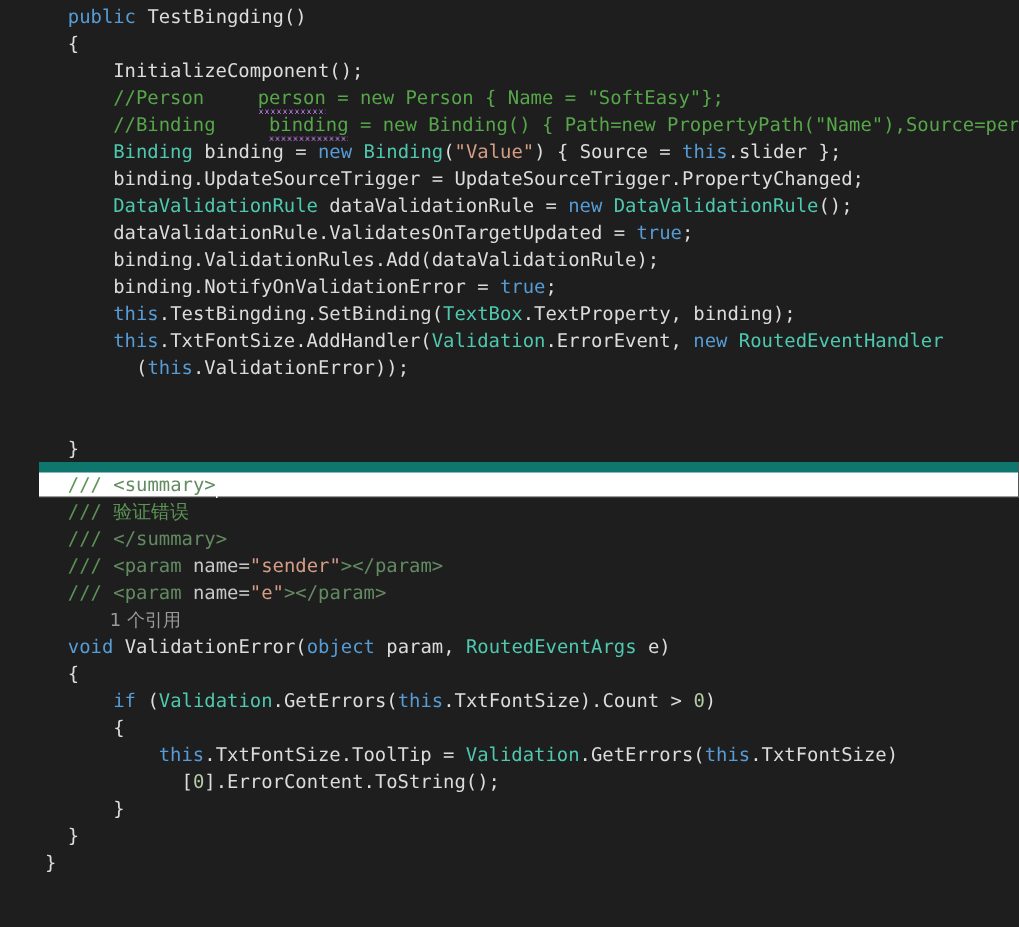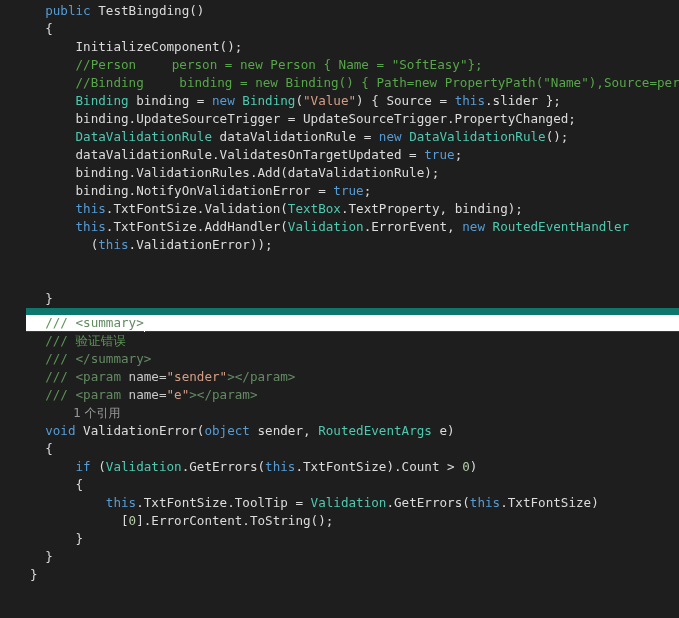--- a/index.html
+++ b/index.html
@@ -107,21 +107,21 @@
     <div class="line"><span class="line-content">      <span class="plain">binding.UpdateSourceTrigger = UpdateSourceTrigger.PropertyChanged;</span></span></div>
 
     <div class="line"><span class="line-content">      <span class="type">DataValidationRule</span> <span class="plain">dataValidationRule = </span><span class="kw">new</span> <span class="type">DataValidationRule</span><span class="plain">();</span></span></div>
 
     <div class="line"><span class="line-content">      <span class="plain">dataValidationRule.ValidatesOnTargetUpdated = </span><span class="kw">true</span><span class="plain">;</span></span></div>
 
     <div class="line"><span class="line-content">      <span class="plain">binding.ValidationRules.Add(dataValidationRule);</span></span></div>
 
     <div class="line"><span class="line-content">      <span class="plain">binding.NotifyOnValidationError = </span><span class="kw">true</span><span class="plain">;</span></span></div>
 
-    <div class="line"><span class="line-content">      <span class="kw">this</span><span class="plain">.TxtFontSize.Validation(</span><span class="type">TextBox</span><span class="plain">.TextProperty, binding);</span></span></div>
+    <div class="line"><span class="line-content">      <span class="kw">this</span><span class="plain">.TestBingding.SetBinding(</span><span class="type">TextBox</span><span class="plain">.TextProperty, binding);</span></span></div>
 
     <div class="line"><span class="line-content">      <span class="kw">this</span><span class="plain">.TxtFontSize.AddHandler(</span><span class="type">Validation</span><span class="plain">.ErrorEvent, </span><span class="kw">new</span> <span class="type">RoutedEventHandler</span></span></div>
 
     <div class="line"><span class="line-content">        <span class="plain">(</span><span class="kw">this</span><span class="plain">.ValidationError));</span></span></div>
 
     <div class="line"><span class="line-content"> </span></div>
 
     <div class="line"><span class="line-content"> </span></div>
 
     <div class="line"><span class="line-content">  <span class="plain">}</span></span></div>
@@ -131,21 +131,21 @@
     <div class="line"><span class="line-content">  <span class="doc">/// </span><span class="doc cn">验证错误</span></span></div>
 
     <div class="line"><span class="line-content">  <span class="doc">/// </span><span class="doctag">&lt;/summary&gt;</span></span></div>
 
     <div class="line"><span class="line-content">  <span class="doc">/// </span><span class="doctag">&lt;param</span> <span class="docattr">name=</span><span class="str">"sender"</span><span class="doctag">&gt;&lt;/param&gt;</span></span></div>
 
     <div class="line"><span class="line-content">  <span class="doc">/// </span><span class="doctag">&lt;param</span> <span class="docattr">name=</span><span class="str">"e"</span><span class="doctag">&gt;&lt;/param&gt;</span></span></div>
 
     <div class="line"><span class="line-content">  <span class="codelens">1 个引用</span></span></div>
 
-    <div class="line"><span class="line-content">  <span class="kw">void</span> <span class="plain">ValidationError(</span><span class="kw">object</span> <span class="plain">sender, </span><span class="type">RoutedEventArgs</span> <span class="plain">e)</span></span></div>
+    <div class="line"><span class="line-content">  <span class="kw">void</span> <span class="plain">ValidationError(</span><span class="kw">object</span> <span class="plain">param, </span><span class="type">RoutedEventArgs</span> <span class="plain">e)</span></span></div>
 
     <div class="line"><span class="line-content">  <span class="plain">{</span></span></div>
 
     <div class="line"><span class="line-content">      <span class="kw">if</span> <span class="plain">(</span><span class="type">Validation</span><span class="plain">.GetErrors(</span><span class="kw">this</span><span class="plain">.TxtFontSize).Count &gt; </span><span class="num">0</span><span class="plain">)</span></span></div>
 
     <div class="line"><span class="line-content">      <span class="plain">{</span></span></div>
 
     <div class="line"><span class="line-content">          <span class="kw">this</span><span class="plain">.TxtFontSize.ToolTip = </span><span class="type">Validation</span><span class="plain">.GetErrors(</span><span class="kw">this</span><span class="plain">.TxtFontSize)</span></span></div>
 
     <div class="line"><span class="line-content">            <span class="plain">[</span><span class="num">0</span><span class="plain">].ErrorContent.ToString();</span></span></div>

